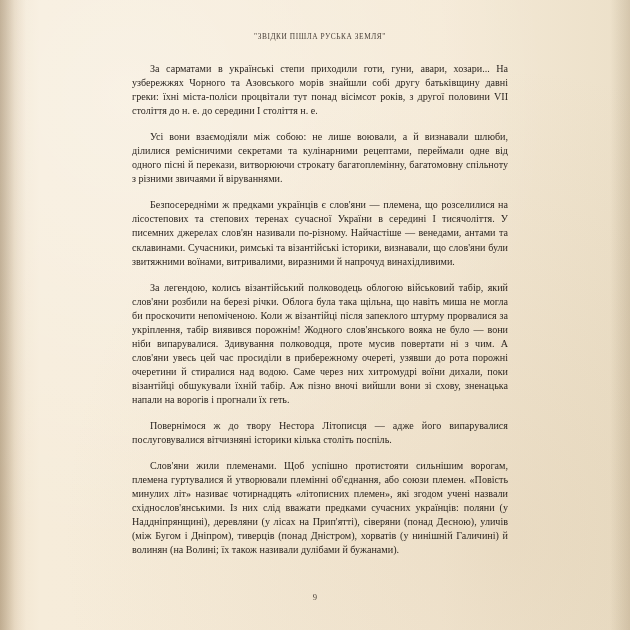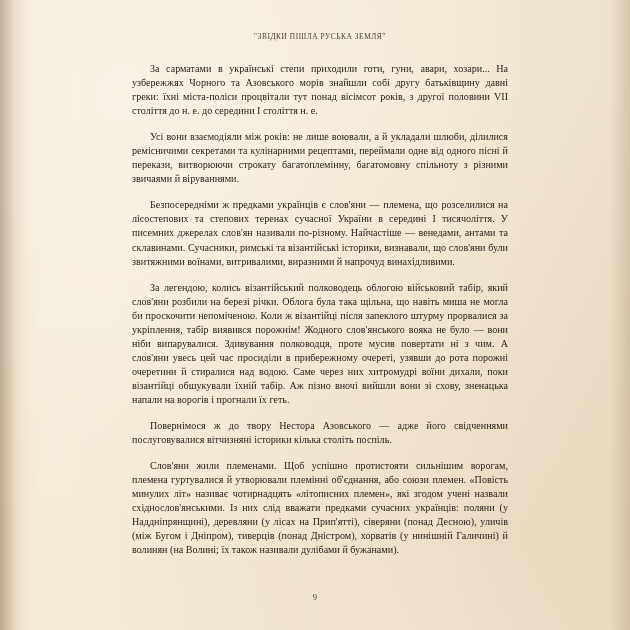--- a/index.html
+++ b/index.html
@@ -90,22 +90,22 @@
 <div class="page">
   <div class="paper-grain"></div>
   <div class="spine-shadow"></div>
   <div class="edge-shadow-right"></div>
 
   <div class="page-inner">
     <div class="running-head">"ЗВІДКИ ПІШЛА РУСЬКА ЗЕМЛЯ"</div>
 
     <div class="body-text">
       <p>За сарматами в українські степи приходили готи, гуни, авари, хозари... На узбережжях Чорного та Азовського морів знайшли собі другу батьківщину давні греки: їхні міста-поліси процвітали тут понад вісімсот років, з другої половини VII століття до н. е. до середини I століття н. е.</p>
-      <p>Усі вони взаємодіяли між років: не лише воювали, а й укладали шлюби, ділилися ремісничими секретами та кулінарними рецептами, переймали одне від одного пісні й перекази, витворюючи строкату багатоплемінну, багатомовну спільноту з різними звичаями й віруваннями.</p>
+      <p>Усі вони взаємодіяли між собою: не лише воювали, а й визнавали шлюби, ділилися ремісничими секретами та кулінарними рецептами, переймали одне від одного пісні й перекази, витворюючи строкату багатоплемінну, багатомовну спільноту з різними звичаями й віруваннями.</p>
       <p>Безпосередніми ж предками українців є слов'яни — племена, що розселилися на лісостепових та степових теренах сучасної України в середині I тисячоліття. У писемних джерелах слов'ян називали по-різному. Найчастіше — венедами, антами та склавинами. Сучасники, римські та візантійські історики, визнавали, що слов'яни були звитяжними воїнами, витривалими, виразними й напрочуд винахідливими.</p>
       <p>За легендою, колись візантійський полководець облогою військовий табір, який слов'яни розбили на березі річки. Облога була така щільна, що навіть миша не могла би проскочити непоміченою. Коли ж візантійці після запеклого штурму прорвалися за укріплення, табір виявився порожнім! Жодного слов'янського вояка не було — вони ніби випарувалися. Здивування полководця, проте мусив повертати ні з чим. А слов'яни увесь цей час просиділи в прибережному очереті, узявши до рота порожні очеретини й стиралися над водою. Саме через них хитромудрі воїни дихали, поки візантійці обшукували їхній табір. Аж пізно вночі вийшли вони зі схову, зненацька напали на ворогів і прогнали їх геть.</p>
-      <p>Повернімося ж до твору Нестора Азовського — адже його свідченнями послуговувалися вітчизняні історики кілька століть поспіль.</p>
+      <p>Повернімося ж до твору Нестора Літописця — адже його випарувалися послуговувалися вітчизняні історики кілька століть поспіль.</p>
       <p>Слов'яни жили племенами. Щоб успішно протистояти сильнішим ворогам, племена гуртувалися й утворювали племінні об'єднання, або союзи племен. «Повість минулих літ» називає чотирнадцять «літописних племен», які згодом учені назвали східнослов'янськими. Із них слід вважати предками сучасних українців: поляни (у Наддніпрянщині), деревляни (у лісах на Прип'ятті), сіверяни (понад Десною), уличів (між Бугом і Дніпром), тиверців (понад Дністром), хорватів (у нинішній Галичині) й волинян (на Волині; їх також називали дулібами й бужанами).</p>
     </div>
   </div>
 
   <div class="folio">9</div>
 </div>
 
 </body></html>

